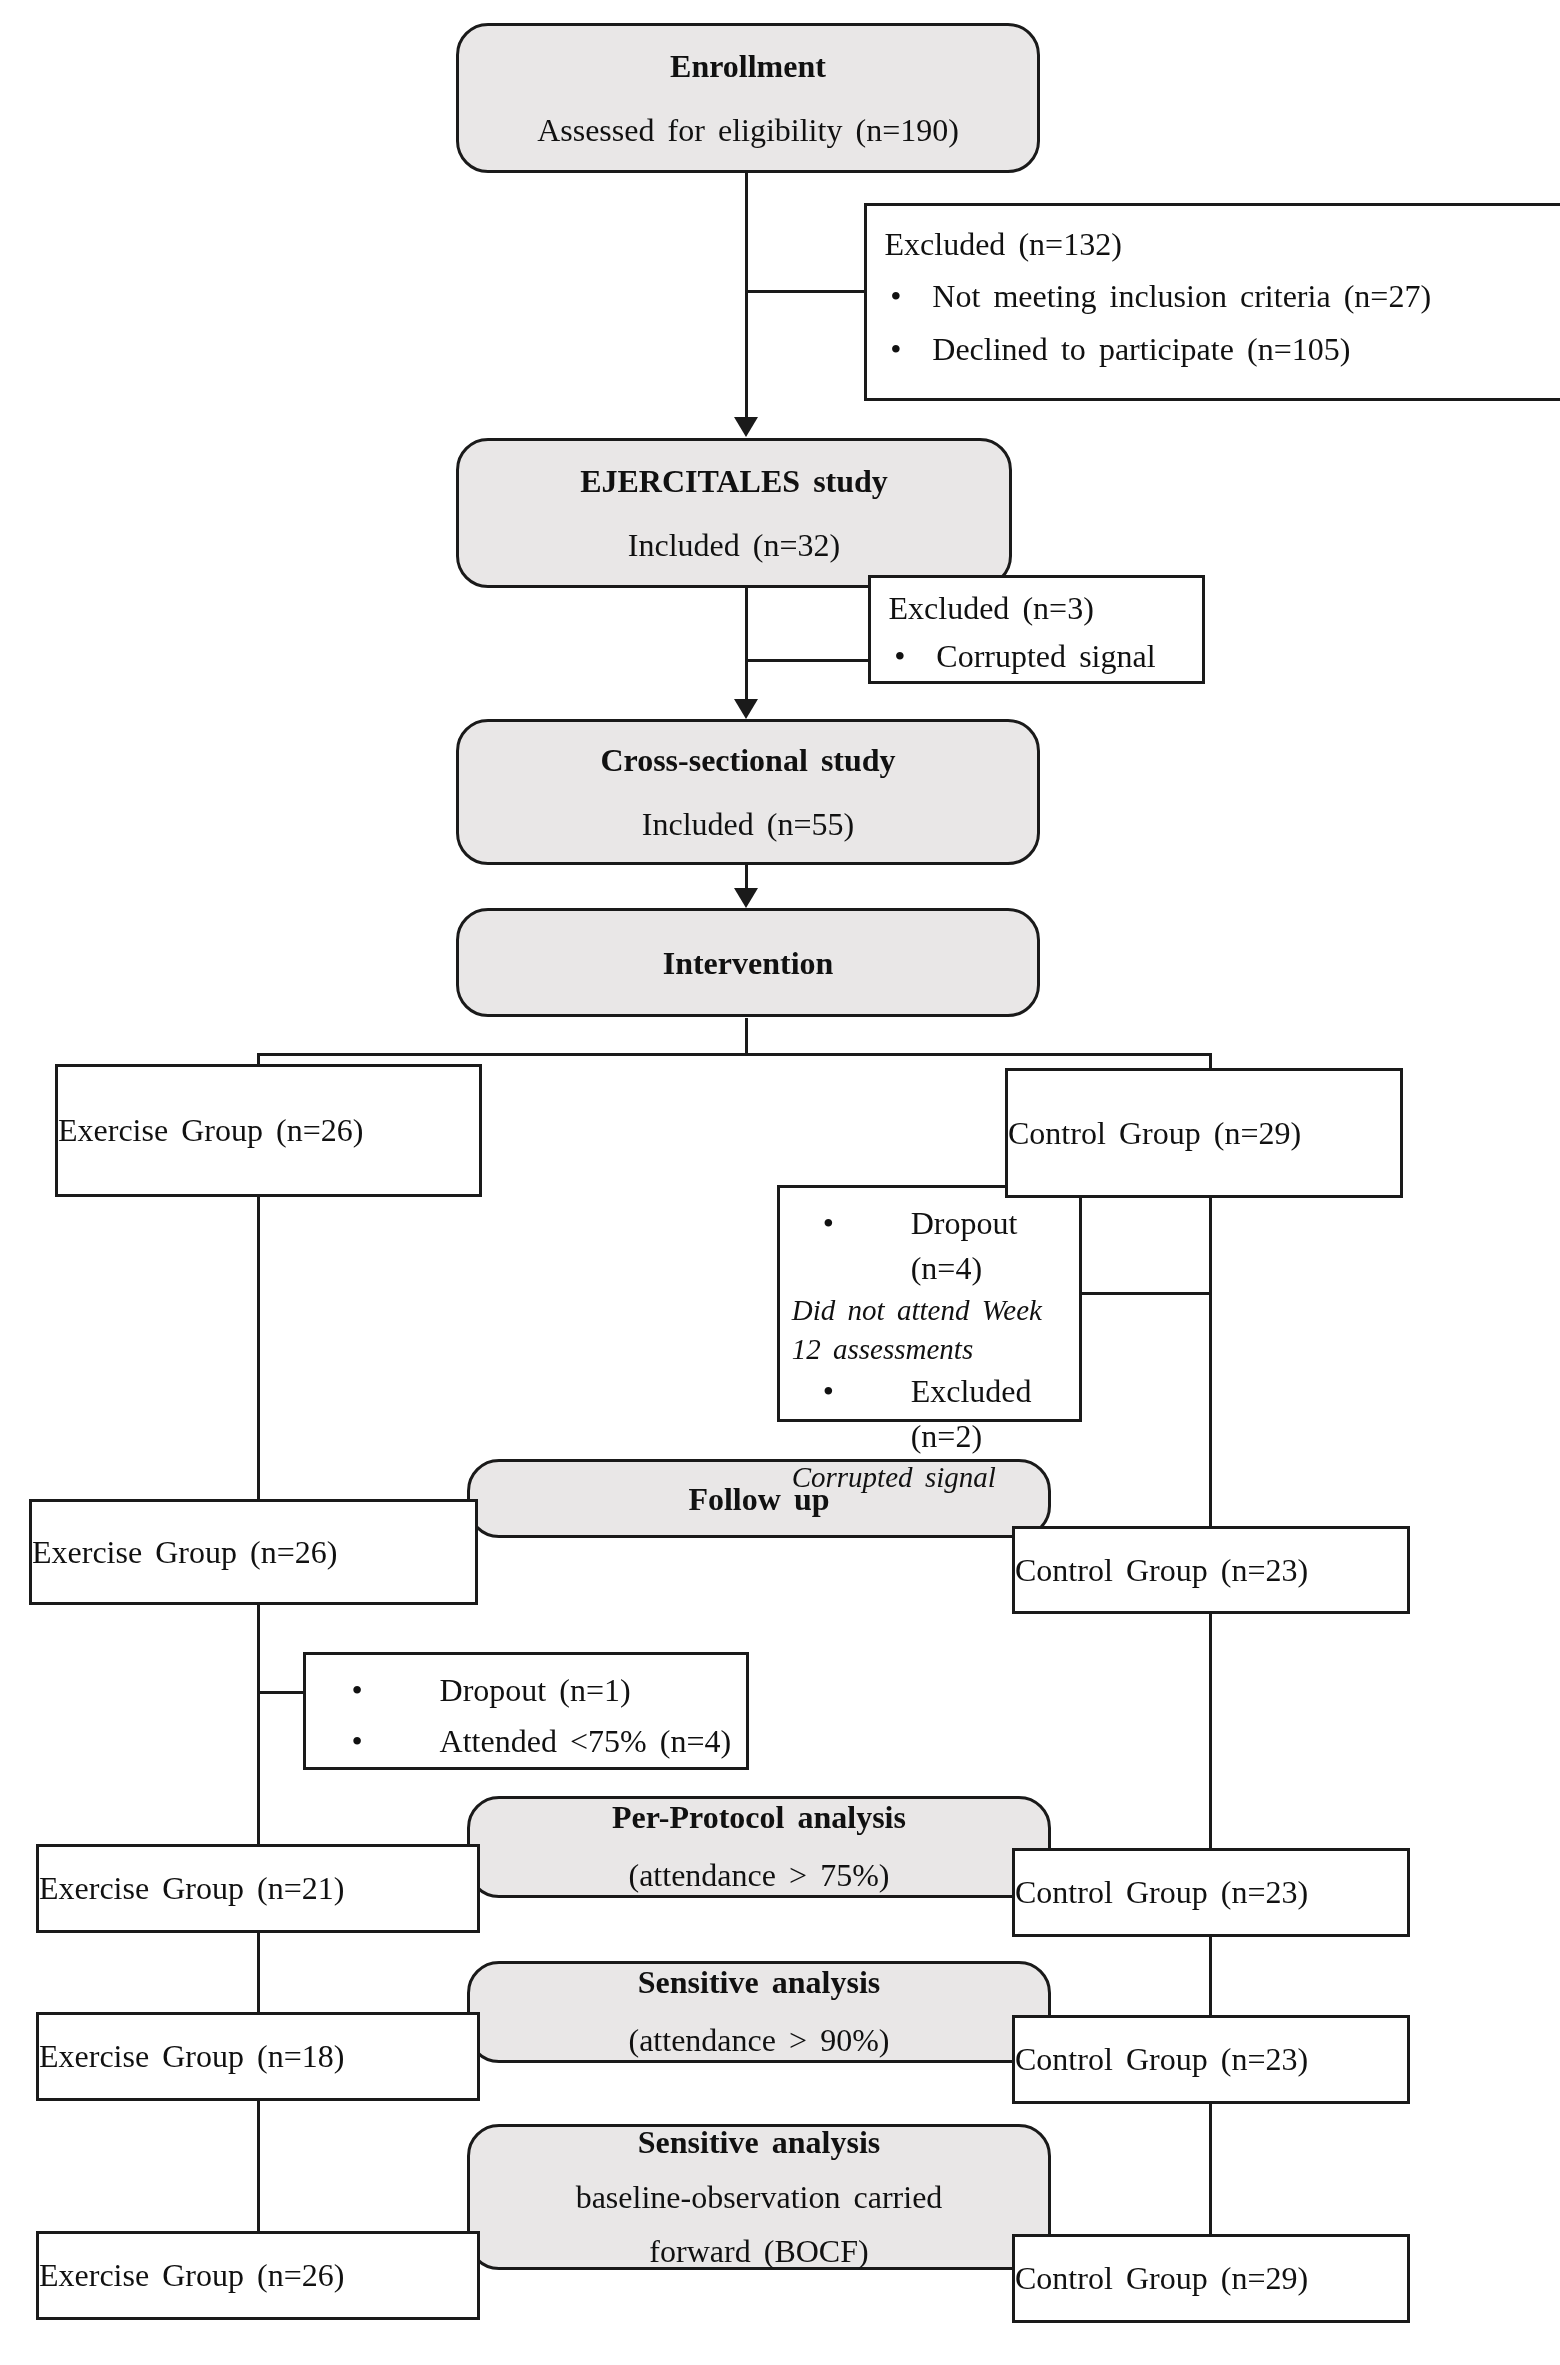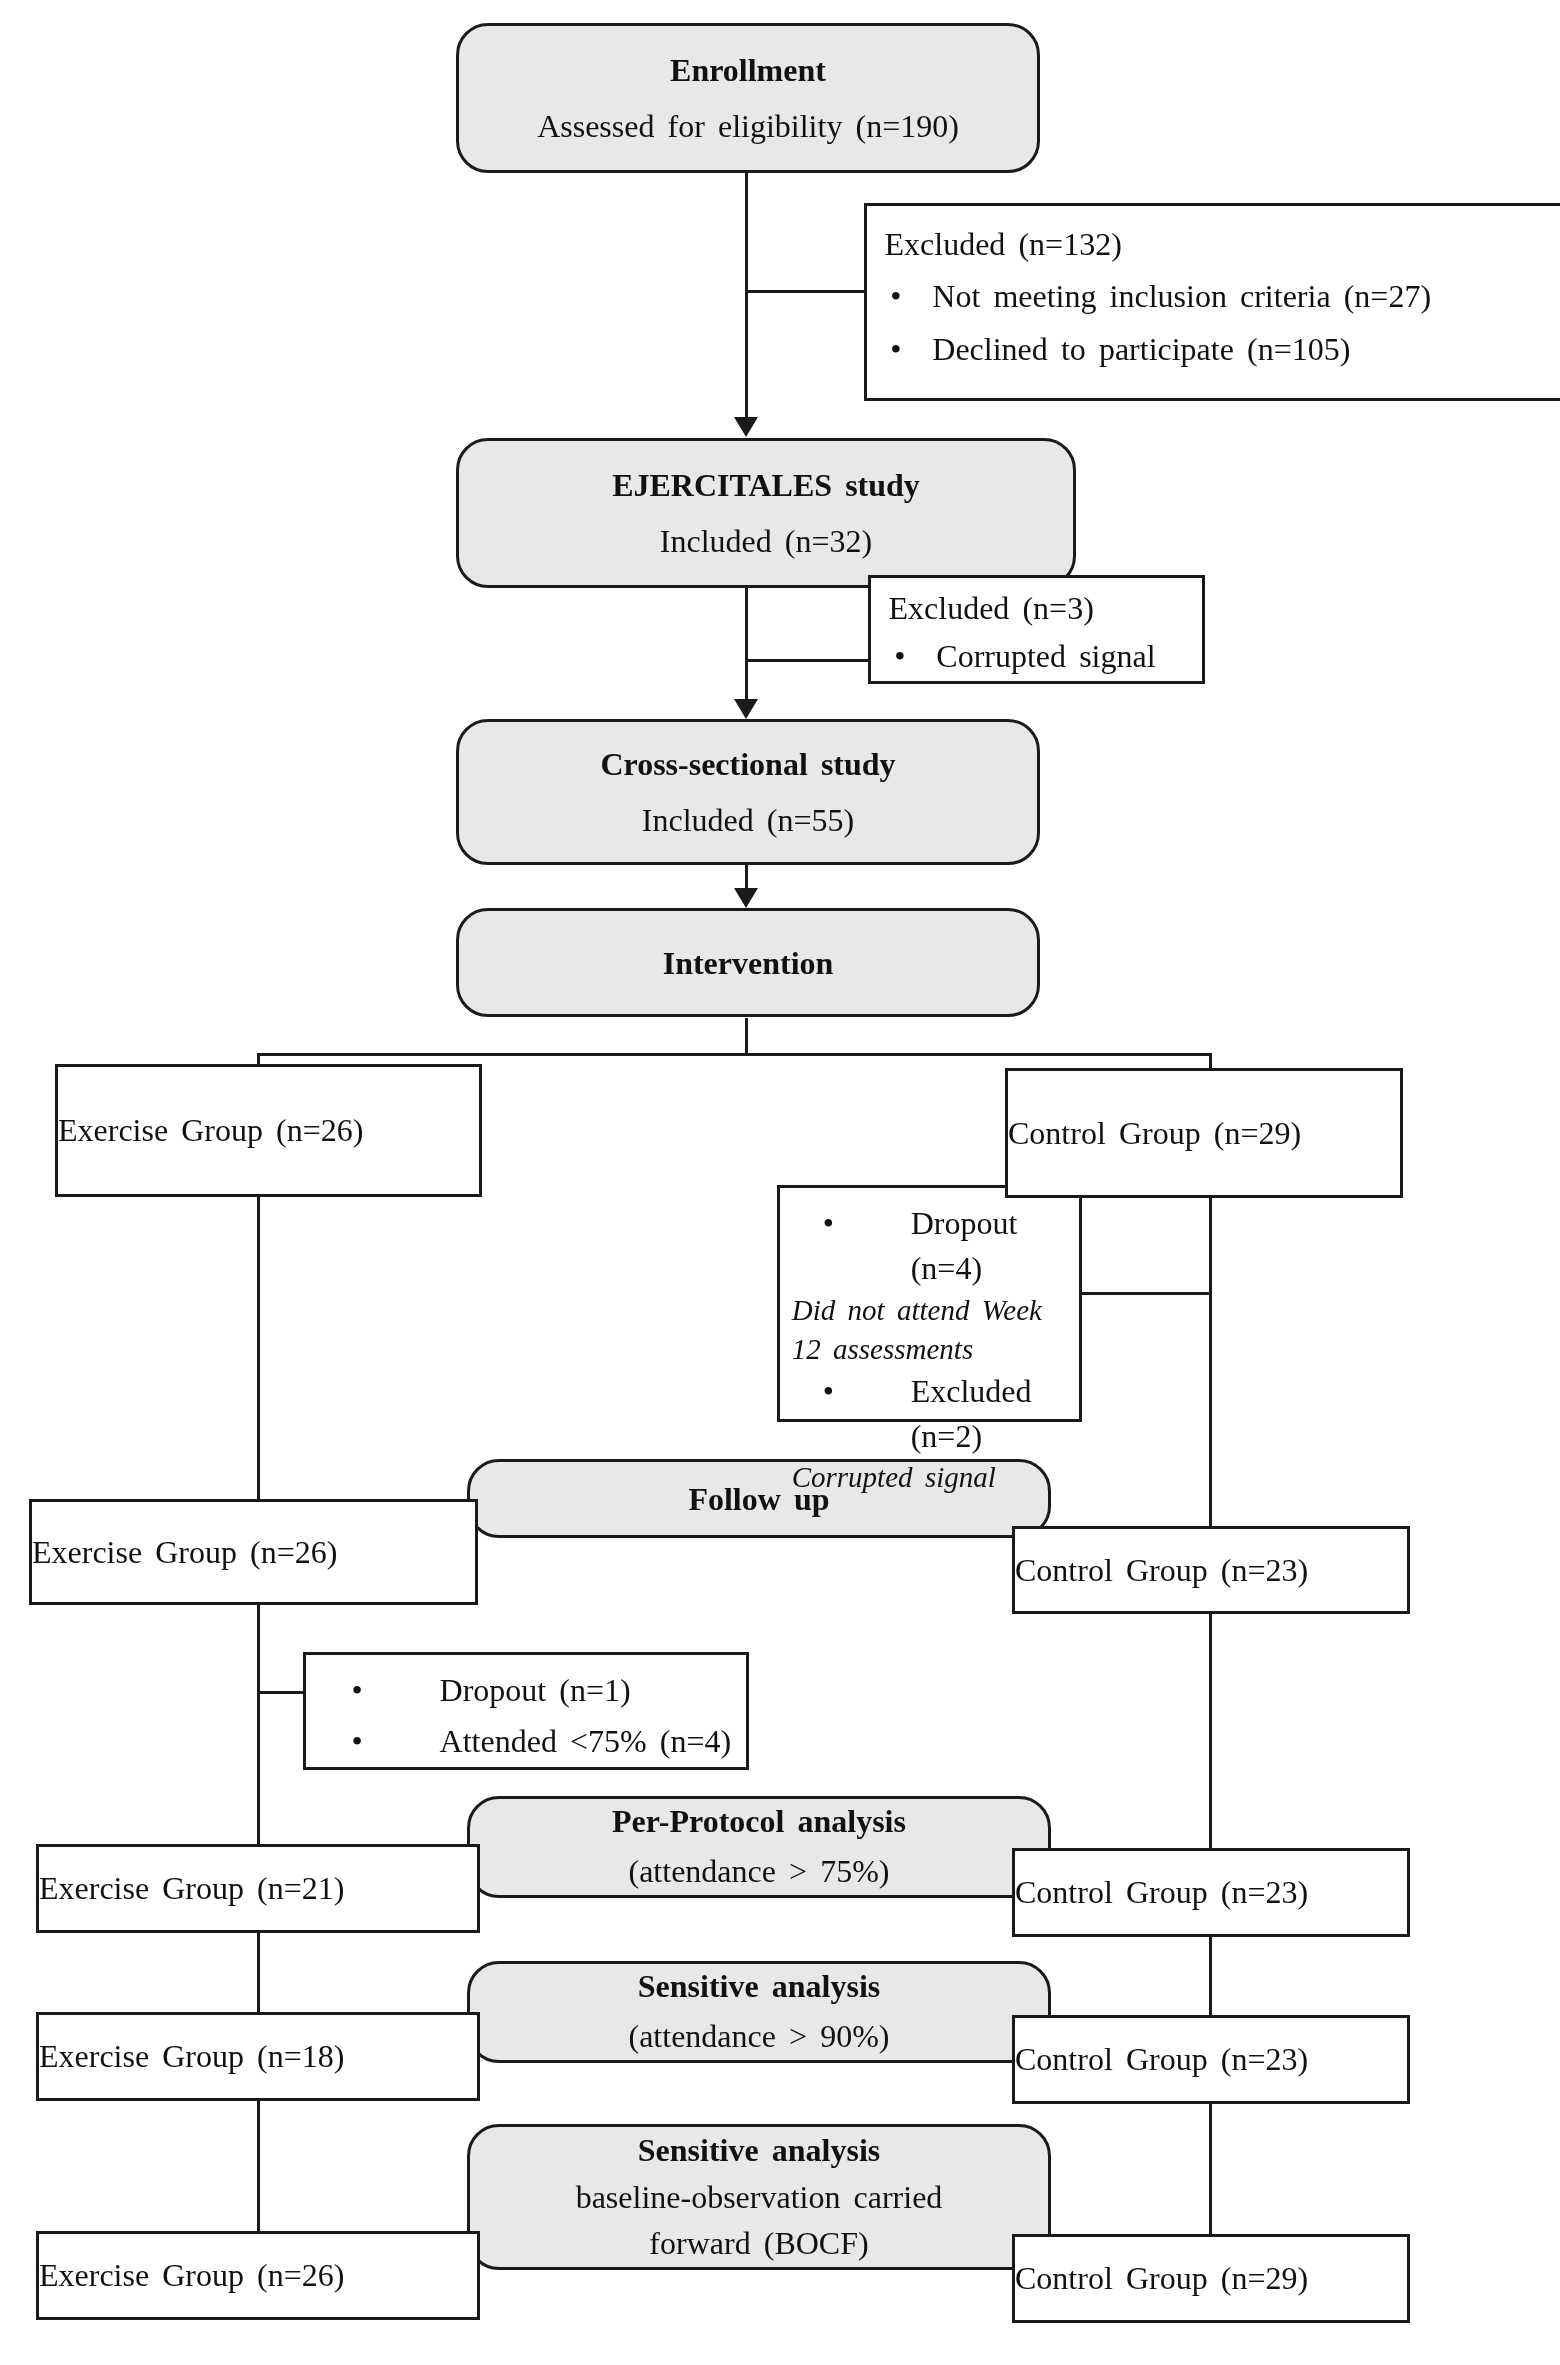--- a/index.html
+++ b/index.html
@@ -18,20 +18,21 @@
     color:var(--text);
     font-size:32px;
     word-spacing:5.1px;
   }
   .box{
     position:absolute;
     box-sizing:border-box;
     border:3.6px solid var(--box-border);
     background:#ffffff;
     z-index:3;
+    gap:8px;
   }
   .round{
     border-radius:32px;
     background:var(--box-fill);
     display:flex;
     flex-direction:column;
     justify-content:center;
     align-items:center;
     text-align:center;
     line-height:1.75;
@@ -113,21 +114,21 @@
     <div class="brow">
       <span class="bullet">•</span>
       <span>Not meeting inclusion criteria (n=27)</span>
     </div>
     <div class="brow">
       <span class="bullet">•</span>
       <span>Declined to participate (n=105)</span>
     </div>
   </div>
 
-  <div class="box round" style="left:456px;top:438px;width:620px;height:150px;">
+  <div class="box round" style="left:456px;top:438px;width:556px;height:150px;">
     <div class="b">EJERCITALES study</div>
     <div>Included (n=32)</div>
   </div>
 
   <div class="box note" style="left:868px;top:575px;width:337px;height:109px;padding:5.8px 17.5px;line-height:1.5;">
     <div>Excluded (n=3)</div>
     <div class="brow">
       <span class="bullet">•</span>
       <span>Corrupted signal</span>
     </div>

